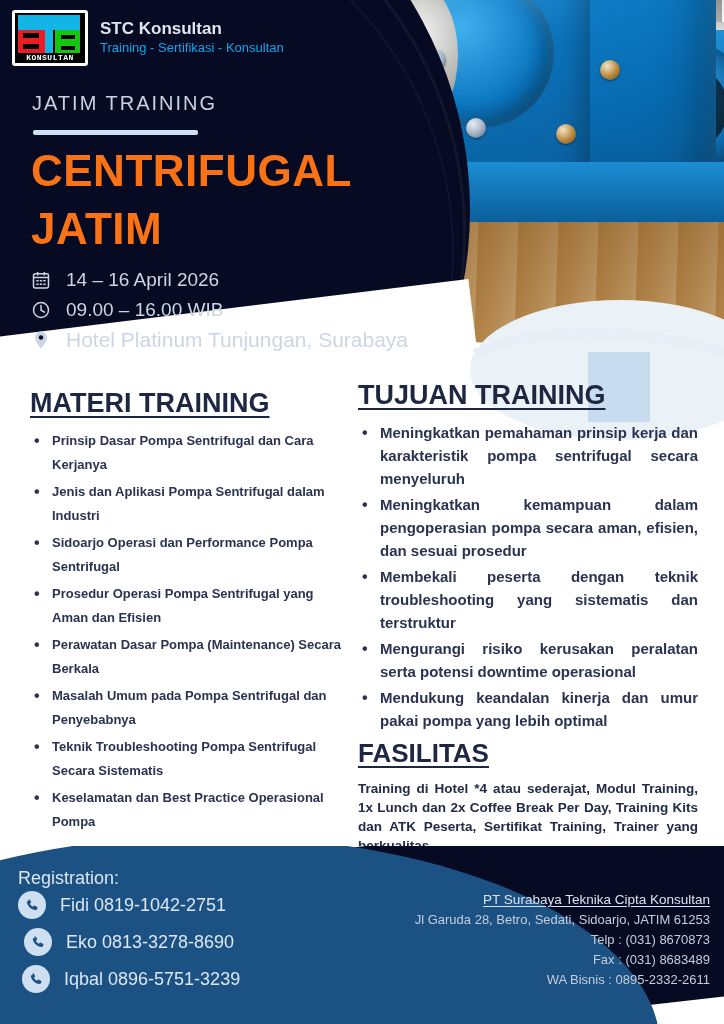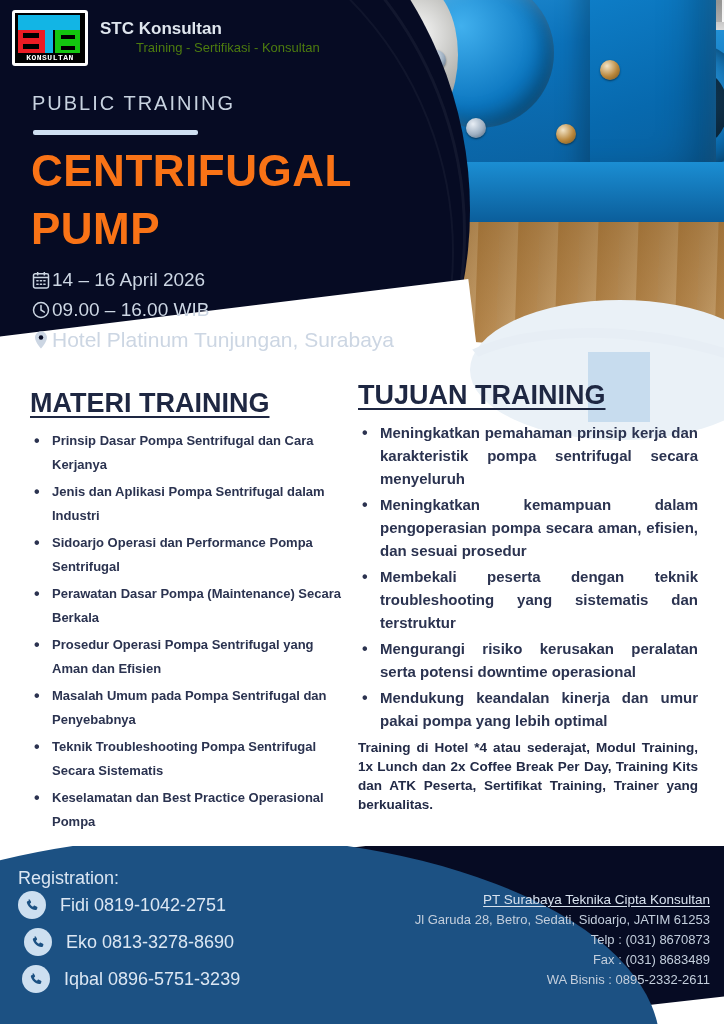--- a/index.html
+++ b/index.html
@@ -82,30 +82,30 @@
   .lg-red{position:absolute;left:3px;top:17px;width:28px;height:24px;background:#ed1c24;}
   .lg-green{position:absolute;left:40px;top:17px;width:25px;height:24px;background:#13c60f;}
   .lg-s{position:absolute;left:8px;top:20px;width:16px;height:5px;background:#000;}
   .lg-s2{position:absolute;left:8px;top:31px;width:16px;height:5px;background:#000;}
   .lg-t{position:absolute;left:30px;top:4px;width:8px;height:36px;background:#12b5e5;}
   .lg-c{position:absolute;left:46px;top:22px;width:14px;height:4px;background:#000;}
   .lg-c2{position:absolute;left:46px;top:33px;width:14px;height:4px;background:#000;}
   .lg-word{position:absolute;left:0;bottom:0;width:100%;text-align:center;color:#ffffff;
      font-size:8px;letter-spacing:.5px;font-weight:bold;background:#000;line-height:10px;font-family:Liberation Mono, monospace;}
   .brand-name{color:#dfe6ee;font-size:17px;font-weight:600;line-height:20px;}
-  .brand-sub{color:#4d7c0f;font-size:13px;line-height:18px;margin-left:36px;}
+  .brand-sub{color:#0ea5e9;font-size:13px;line-height:18px;}
 
   .public-training{position:absolute;left:32px;top:92px;color:#c8d3e0;font-size:20px;letter-spacing:2px;}
   .rule{position:absolute;left:33px;top:130px;width:165px;height:5px;background:#cfe0f2;border-radius:2px;}
   .title{position:absolute;left:31px;top:142px;color:#f97316;font-size:44px;font-weight:bold;
      letter-spacing:.5px;line-height:58px;}
   .title .l2{display:block;}
 
   .meta{position:absolute;left:30px;top:268px;display:flex;flex-direction:column;gap:6px;}
-  .meta-row{display:flex;align-items:center;gap:0;color:#ccd6e3;font-size:19px;}
+  .meta-row{display:flex;align-items:center;gap:14px;color:#ccd6e3;font-size:19px;}
   .meta-row .ico{width:22px;height:24px;display:flex;align-items:center;justify-content:center;}
   .meta-row.loc{font-size:21px;}
 
   
   .content{position:absolute;left:0;top:380px;width:724px;height:500px;}
   .col-left{position:absolute;left:30px;top:8px;width:320px;}
   .col-right{position:absolute;left:358px;top:0px;width:340px;}
 
   .sec-head{font-size:27px;font-weight:bold;color:#1e2742;text-decoration:underline;
      text-underline-offset:4px;letter-spacing:0px;margin:0 0 10px 0;}
@@ -189,25 +189,25 @@
           <div class="lg-c2"></div>
           <div class="lg-word">KONSULTAN</div>
         </div>
       </div>
       <div>
         <div class="brand-name">STC Konsultan</div>
         <div class="brand-sub">Training - Sertifikasi - Konsultan</div>
       </div>
     </div>
 
-    <div class="public-training">PUBLIC TRAINING</div>
+    <div class="public-training">JATIM TRAINING</div>
     <div class="rule"></div>
     <div class="title">
       <span class="l1">CENTRIFUGAL</span>
-      <span class="l2">PUMP</span>
+      <span class="l2">JATIM</span>
     </div>
 
     <div class="meta">
       <div class="meta-row">
         <span class="ico">
           <svg width="20" height="20" viewBox="0 0 24 24" fill="none" stroke="#ccd6e3" stroke-width="1.8">
             <rect x="3" y="4.5" width="18" height="17" rx="2"></rect>
             <path d="M3 9h18M8 2.5v4M16 2.5v4"></path>
             <path d="M7 13h1.5M11.2 13h1.5M15.4 13h1.5M7 17h1.5M11.2 17h1.5M15.4 17h1.5" stroke-linecap="round"></path>
           </svg>
@@ -240,37 +240,38 @@
   <div class="lb-rect"></div>
 
   <div class="content">
 
     <div class="col-left">
       <div class="sec-head">MATERI TRAINING</div>
       <ul class="bullets">
         <li>Prinsip Dasar Pompa Sentrifugal dan Cara Kerjanya</li>
         <li>Jenis dan Aplikasi Pompa Sentrifugal dalam Industri</li>
         <li>Sidoarjo Operasi dan Performance Pompa Sentrifugal</li>
+        <li>Prosedur Operasi Pompa Sentrifugal yang Aman dan Efisien</li>
         <li>Perawatan Dasar Pompa (Maintenance) Secara Berkala</li>
-        <li>Prosedur Operasi Pompa Sentrifugal yang Aman dan Efisien</li>
         <li>Masalah Umum pada Pompa Sentrifugal dan Penyebabnya</li>
         <li>Teknik Troubleshooting Pompa Sentrifugal Secara Sistematis</li>
         <li>Keselamatan dan Best Practice Operasional Pompa</li>
       </ul>
     </div>
 
     <div class="col-right">
       <div class="sec-head">TUJUAN TRAINING</div>
       <ul class="bullets just">
         <li>Meningkatkan pemahaman prinsip kerja dan karakteristik pompa sentrifugal secara menyeluruh</li>
         <li>Meningkatkan kemampuan dalam pengoperasian pompa secara aman, efisien, dan sesuai prosedur</li>
         <li>Membekali peserta dengan teknik troubleshooting yang sistematis dan terstruktur</li>
         <li>Mengurangi risiko kerusakan peralatan serta potensi downtime operasional</li>
         <li>Mendukung keandalan kinerja dan umur pakai pompa yang lebih optimal</li>
       </ul>
+      <div class="sec-head small">FASILITAS</div>
       <div class="facil">Training di Hotel *4 atau sederajat, Modul Training, 1x Lunch dan 2x Coffee Break Per Day, Training Kits dan ATK Peserta, Sertifikat Training, Trainer yang berkualitas.</div>
     </div>
   </div>
 
   <div class="footer">
     <div class="foot-dark"></div>
     <div class="foot-blue"></div>
 
     <div class="reg">
       <div class="reg-title">Registration:</div>

